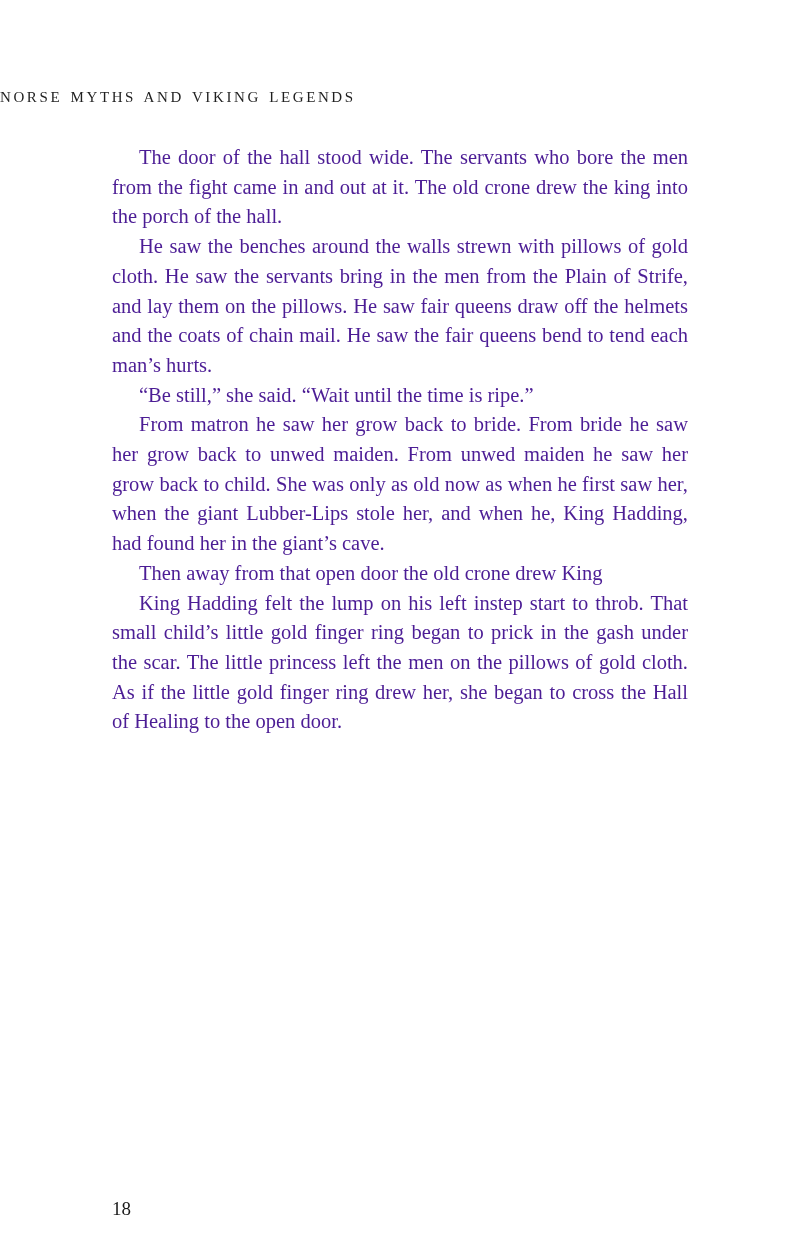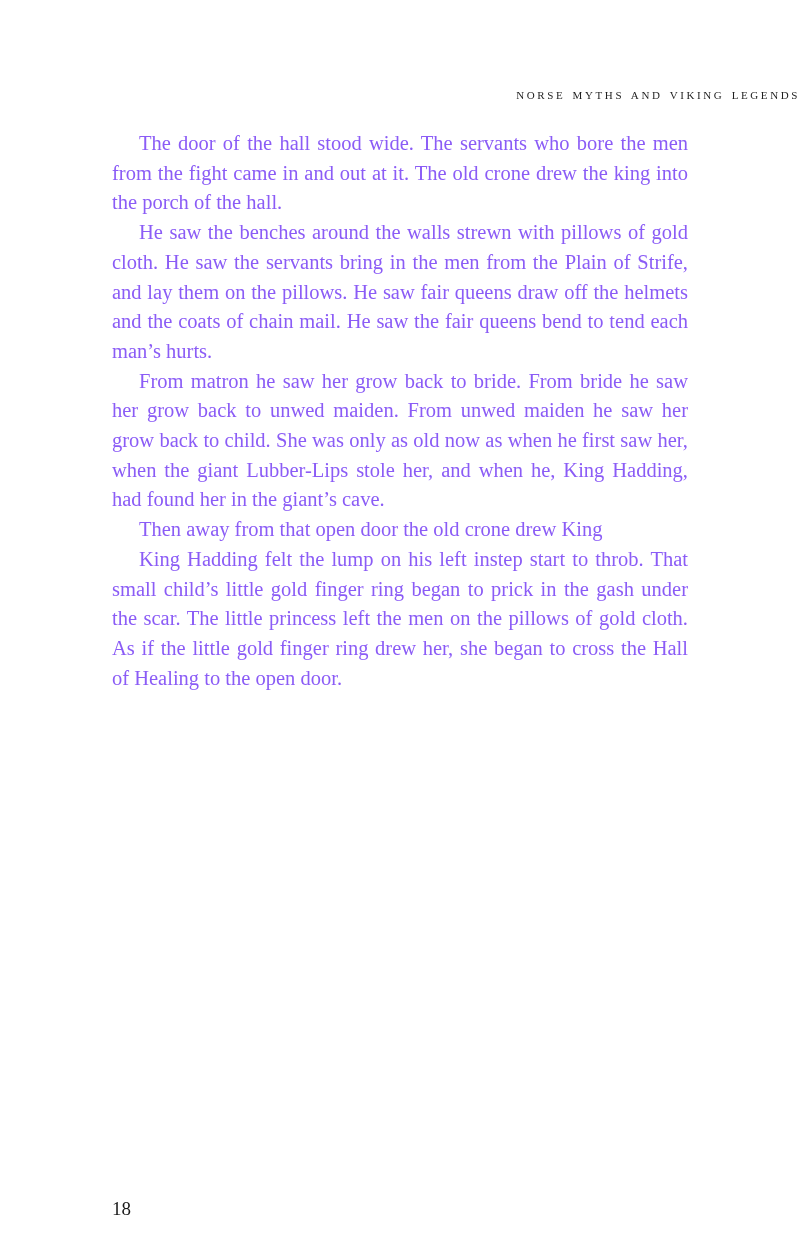--- a/index.html
+++ b/index.html
@@ -17,36 +17,36 @@
   .book-page {
     position: absolute;
     inset: 0;
     background: #ffffff;
   }
   .running-header {
     position: absolute;
     top: 89px;
     left: 0;
     width: 100%;
-    text-align: right;
-    font-size: 11px;
+    text-align: left;
+    font-size: 15px;
     letter-spacing: 2.6px;
     word-spacing: 2px;
     color: #1f1f1f;
     text-transform: uppercase;
   }
   .body-text {
     position: absolute;
-    top: 129px;
+    top: 143px;
     left: 112px;
     width: 576px;
     font-size: 20.5px;
     line-height: 29.7px;
     text-align: justify;
-    color: #8b5cf6;
+    color: #4c1d95;
   }
   .body-text p {
     text-indent: 27px;
     margin: 0;
   }
   .page-number {
     position: absolute;
     top: 1150px;
     left: 112px;
     font-size: 19px;
@@ -57,20 +57,21 @@
 </head>
 <body>
 
 <div class="book-page">
 
   <div class="running-header">NORSE MYTHS AND VIKING LEGENDS</div>
 
   <div class="body-text">
     <p>The door of the hall stood wide. The servants who bore the men from the fight came in and out at it. The old crone drew the king into the porch of the hall.</p>
     <p>He saw the benches around the walls strewn with pillows of gold cloth. He saw the servants bring in the men from the Plain of Strife, and lay them on the pillows. He saw fair queens draw off the helmets and the coats of chain mail. He saw the fair queens bend to tend each man’s hurts.</p>
+    <p>“Be still,” she said. “Wait until the time is ripe.”</p>
     <p>From matron he saw her grow back to bride. From bride he saw her grow back to unwed maiden. From unwed maiden he saw her grow back to child. She was only as old now as when he first saw her, when the giant Lubber-Lips stole her, and when he, King Hadding, had found her in the giant’s cave.</p>
     <p>Then away from that open door the old crone drew King</p>
     <p>King Hadding felt the lump on his left instep start to throb. That small child’s little gold finger ring began to prick in the gash under the scar. The little princess left the men on the pillows of gold cloth. As if the little gold finger ring drew her, she began to cross the Hall of Healing to the open door.</p>
   </div>
 
   <div class="page-number">18</div>
 
 </div>
 
 </body></html>

